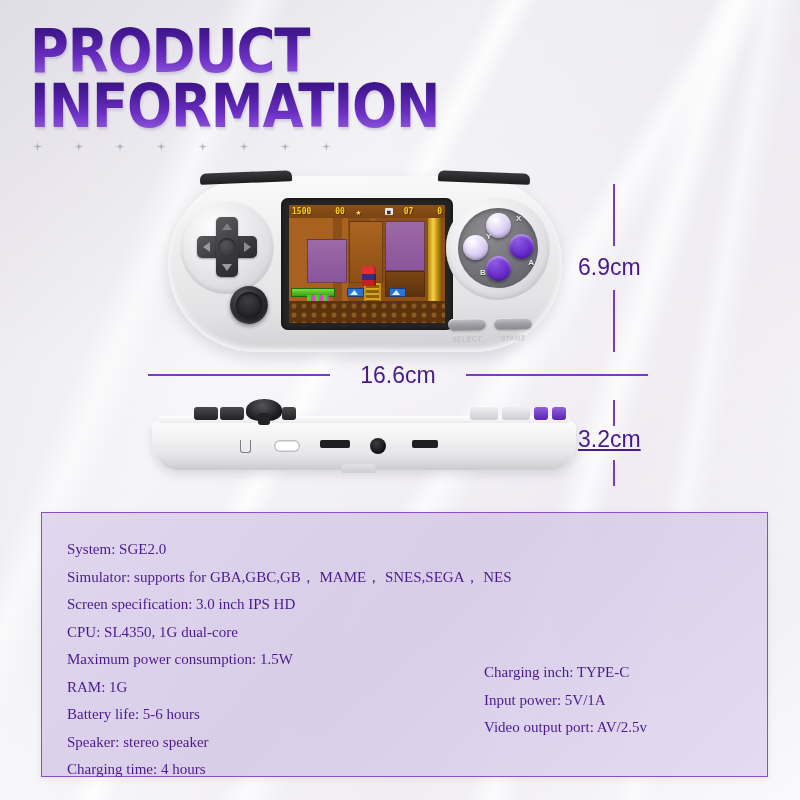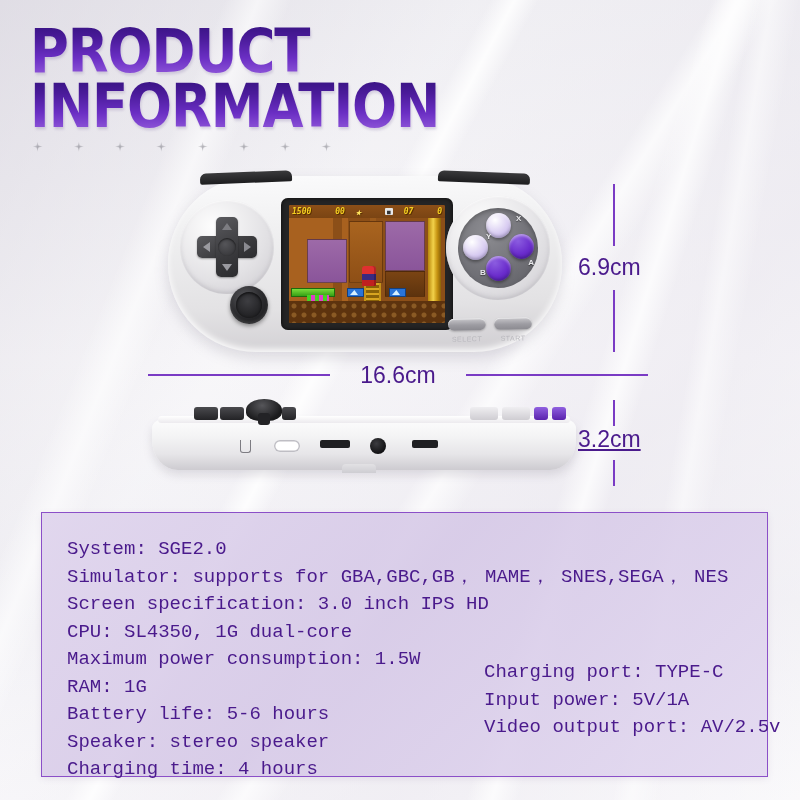--- a/index.html
+++ b/index.html
@@ -109,21 +109,20 @@
   .g-tile { position:absolute; border:1px solid rgba(70,35,8,.55); }
   .g-purple { background: linear-gradient(180deg,#9d6aa8,#8a559a); }
   .g-brown  { background: linear-gradient(180deg,#a9641f,#8e4f16); }
   .g-dbrown { background: linear-gradient(180deg,#7a4413,#5d330e); }
   .g-hud {
     position:absolute; left:0; top:0; width:100%; height:13px;
     display:flex; align-items:center; gap:11px;
     font-family:"DejaVu Sans Mono", monospace; font-size:8px; font-weight:bold;
     color:#f5d020; text-shadow:1px 1px 0 #5a3000; padding:0 3px;
     background: linear-gradient(180deg,#8c4f18,#7a4413);
-    font-style: italic;
   }
   .g-hud .sp { flex:1; }
   .g-star { color:#ffe45c; font-size:9px; }
   .g-chip { background:#e8e8e8; color:#333; font-size:6px; padding:0 2px; border-radius:1px; text-shadow:none; }
   .g-pillar {
     position:absolute; right:4px; top:13px; width:13px; bottom:0;
     background: linear-gradient(90deg,#b8860b,#f2d24a 40%,#c79412 70%,#8a6208);
   }
   .g-hero {
     position:absolute; left:47%; top:52%; width:14px; height:20px;
@@ -331,22 +330,22 @@
   #spec-box {
     position:absolute; left:41px; top:512px; width:727px; height:265px; z-index:6;
     border:1.5px solid #8b4fc8;
     background: linear-gradient(135deg, rgba(223,212,237,.92) 0%, rgba(214,201,231,.9) 45%, rgba(226,216,240,.9) 100%);
     box-shadow: 0 2px 6px rgba(120,100,150,.12);
   }
   .spec-cols { position:relative; width:100%; height:100%; }
   .spec-col-left { position:absolute; left:25px; top:23px; }
   .spec-col-right { position:absolute; left:442px; top:146px; }
   .spec-line {
-    font-size:19px; line-height:27.5px; color:#4a1a8c;
-    font-family:Liberation Mono, monospace; white-space:nowrap;
+    font-size:15px; line-height:27.5px; color:#4a1a8c;
+    font-family:Liberation Serif, serif; white-space:nowrap;
   }
 </style>
 </head>
 <body>
 
 <div id="bg"></div>
 
 <div id="title-block">
   <div class="title-line" id="title-line-1">PRODUCT</div>
   <div class="title-line" id="title-line-2">INFORMATION</div>
@@ -479,18 +478,18 @@
       <div class="spec-line">Simulator: supports for GBA,GBC,GB， MAME， SNES,SEGA， NES</div>
       <div class="spec-line">Screen specification: 3.0 inch IPS HD</div>
       <div class="spec-line">CPU: SL4350, 1G dual-core</div>
       <div class="spec-line">Maximum power consumption: 1.5W</div>
       <div class="spec-line">RAM: 1G</div>
       <div class="spec-line">Battery life: 5-6 hours</div>
       <div class="spec-line">Speaker: stereo speaker</div>
       <div class="spec-line">Charging time: 4 hours</div>
     </div>
     <div class="spec-col-right">
-      <div class="spec-line">Charging port: TYPE-C</div>
+      <div class="spec-line">Charging inch: TYPE-C</div>
       <div class="spec-line">Input power: 5V/1A</div>
       <div class="spec-line">Video output port: AV/2.5v</div>
     </div>
   </div>
 </div>
 
 </body></html>

